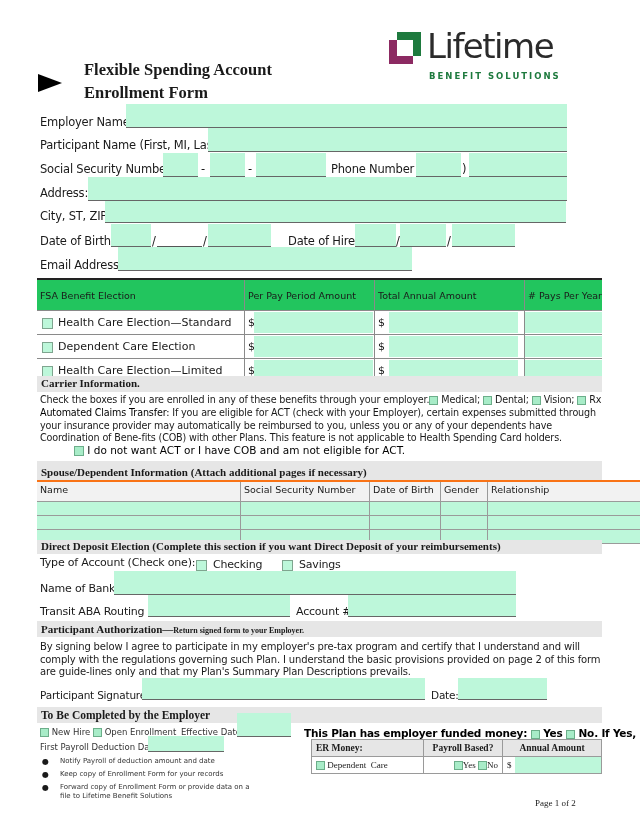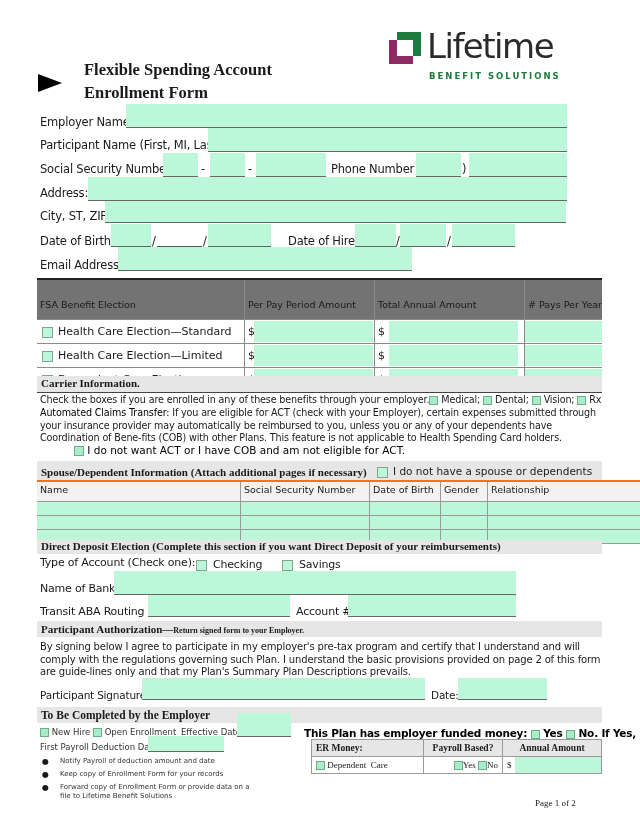--- a/index.html
+++ b/index.html
@@ -9,21 +9,21 @@
   .lbl{font-size:11.5px;white-space:nowrap;letter-spacing:-0.2px;}
   .field{position:absolute;background:#bdf7da;border-bottom:1px solid #666;box-sizing:border-box;}
   .line{position:absolute;border-bottom:1px solid #555;}
   .bar{position:absolute;left:37px;width:565px;background:#e6e6e6;}
   .barttl{font-family:"Liberation Serif","DejaVu Serif",serif;font-weight:bold;font-size:11px;position:absolute;left:4px;top:2px;white-space:nowrap;}
   .cb{display:inline-block;width:9px;height:9px;background:#a8ecc8;border:1px solid #6cae8a;box-sizing:border-box;vertical-align:middle;}
   .cbl{display:inline-block;width:11px;height:11px;background:#bdf7da;border:1px solid #7fa58f;box-sizing:border-box;vertical-align:middle;}
   table{border-collapse:collapse;}
   .t1{position:absolute;left:37px;top:278px;width:565px;border-top:2px solid #222;border-bottom:2px solid #444;}
   .t1 td{border:1px solid #8a8a8a;font-size:11px;padding:0;height:23px;position:relative;}
-  .t1 tr.hd td{background:#737373;height:20px;font-size:9.5px;padding-left:3px;vertical-align:top;padding-top:19px;}
+  .t1 tr.hd td{background:#22c55e;height:20px;font-size:9.5px;padding-left:3px;vertical-align:top;padding-top:10px;}
   .t1 td:first-child{border-left:none;}
   .t1 td:last-child{border-right:none;}
   .cellfill{position:absolute;top:1px;bottom:1px;background:#bdf7da;}
   .t2{position:absolute;left:37px;top:480px;width:622px;border-top:2px solid #f97316;}
   .t2 td{border:1px solid #9a9a9a;font-size:9.5px;padding:0;height:13px;}
   .t2 tr.hd td{background:#f2f2f2;height:17px;padding-left:3px;vertical-align:top;padding-top:2px;}
   .t2 tr.dr td{background:#bdf7da;}
   .t2 td:first-child{border-left:none;}
   .t2 td:last-child{border-right:none;}
   .t3{position:absolute;left:311px;top:739px;width:291px;}
@@ -101,56 +101,53 @@
   </tr>
   <tr>
     <td><span class="cbl" style="margin-left:5px;margin-right:5px;"></span><span>Health Care Election—Standard</span></td>
     <td><span style="margin-left:3px;">$</span><div class="cellfill" style="left:9px;right:1px;"></div></td>
     <td><span style="margin-left:3px;">$</span><div class="cellfill" style="left:14px;right:6px;"></div></td>
     <td>
           <div class="cellfill" style="left:0;right:0;"></div>
         </td>
   </tr>
   <tr>
+    <td><span class="cbl" style="margin-left:5px;margin-right:5px;"></span><span>Dependent Care Election</span></td>
+    <td><span style="margin-left:3px;">$</span><div class="cellfill" style="left:9px;right:1px;"></div></td>
+    <td><span style="margin-left:3px;">$</span><div class="cellfill" style="left:14px;right:6px;"></div></td>
+    <td>
+          <div class="cellfill" style="left:0;right:0;"></div>
+        </td>
+  </tr>
+  <tr>
     <td><span class="cbl" style="margin-left:5px;margin-right:5px;"></span><span>Health Care Election—Limited</span></td>
     <td><span style="margin-left:3px;">$</span><div class="cellfill" style="left:9px;right:1px;"></div></td>
     <td><span style="margin-left:3px;">$</span><div class="cellfill" style="left:14px;right:6px;"></div></td>
     <td>
           <div class="cellfill" style="left:0;right:0;"></div>
         </td>
   </tr>
-  <tr>
-    <td><span class="cbl" style="margin-left:5px;margin-right:5px;"></span><span>Dependent Care Election</span></td>
-    <td><span style="margin-left:3px;">$</span><div class="cellfill" style="left:9px;right:1px;"></div></td>
-    <td><span style="margin-left:3px;">$</span><div class="cellfill" style="left:14px;right:6px;"></div></td>
-    <td>
-          <div class="cellfill" style="left:0;right:0;"></div>
-        </td>
-  </tr>
 </tbody>
   </table>
 
 <div class="bar" style="top:376px;height:16px;">
   <span class="barttl" style="top:1px;">Carrier Information.</span>
 </div>
 <div class="abs para" style="left:40px;top:394px;white-space:nowrap;">
   <span>Check the boxes if you are enrolled in any of these benefits through your employer.</span><span class="cb"></span> <span>Medical;</span> <span class="cb"></span> <span>Dental;</span> <span class="cb"></span> <span>Vision;</span> <span class="cb"></span> <span>Rx</span>
 </div>
 <div class="abs para" style="left:40px;top:407px;width:562px;">
   <span style="color:#000;">Automated Claims Transfer:</span> <span>If you are eligible for ACT (check with your Employer), certain expenses submitted through your insurance provider may automatically be reimbursed to you, unless you or any of your dependents have Coordination of Bene-fits (COB) with other Plans.  This feature is not applicable to Health Spending Card holders.</span>
 </div>
 <div class="abs" style="left:74px;top:444px;font-size:10.5px;white-space:nowrap;color:#000;">
   <span class="cb" style="width:10px;height:10px;"></span> <span>I do not want ACT or I have COB and am not eligible for ACT.</span>
 </div>
 
 <div class="bar" style="top:461px;height:19px;">
   <span class="barttl" style="top:5px;">Spouse/Dependent Information (Attach additional pages if necessary)</span>
-  <span class="abs" style="left:340px;top:4px;font-size:10.5px;white-space:nowrap;color:#222;">
-    <span class="cbl" style="margin-right:5px;"></span><span>I do not have a spouse or dependents</span>
-  </span>
 </div>
 <table class="t2">
   <tbody>
       <tr class="hd">
     <td style="width:200px;">Name</td>
     <td style="width:125px;">Social Security Number</td>
     <td style="width:67px;">Date of Birth</td>
     <td style="width:43px;">Gender</td>
     <td>Relationship</td>
   </tr>

